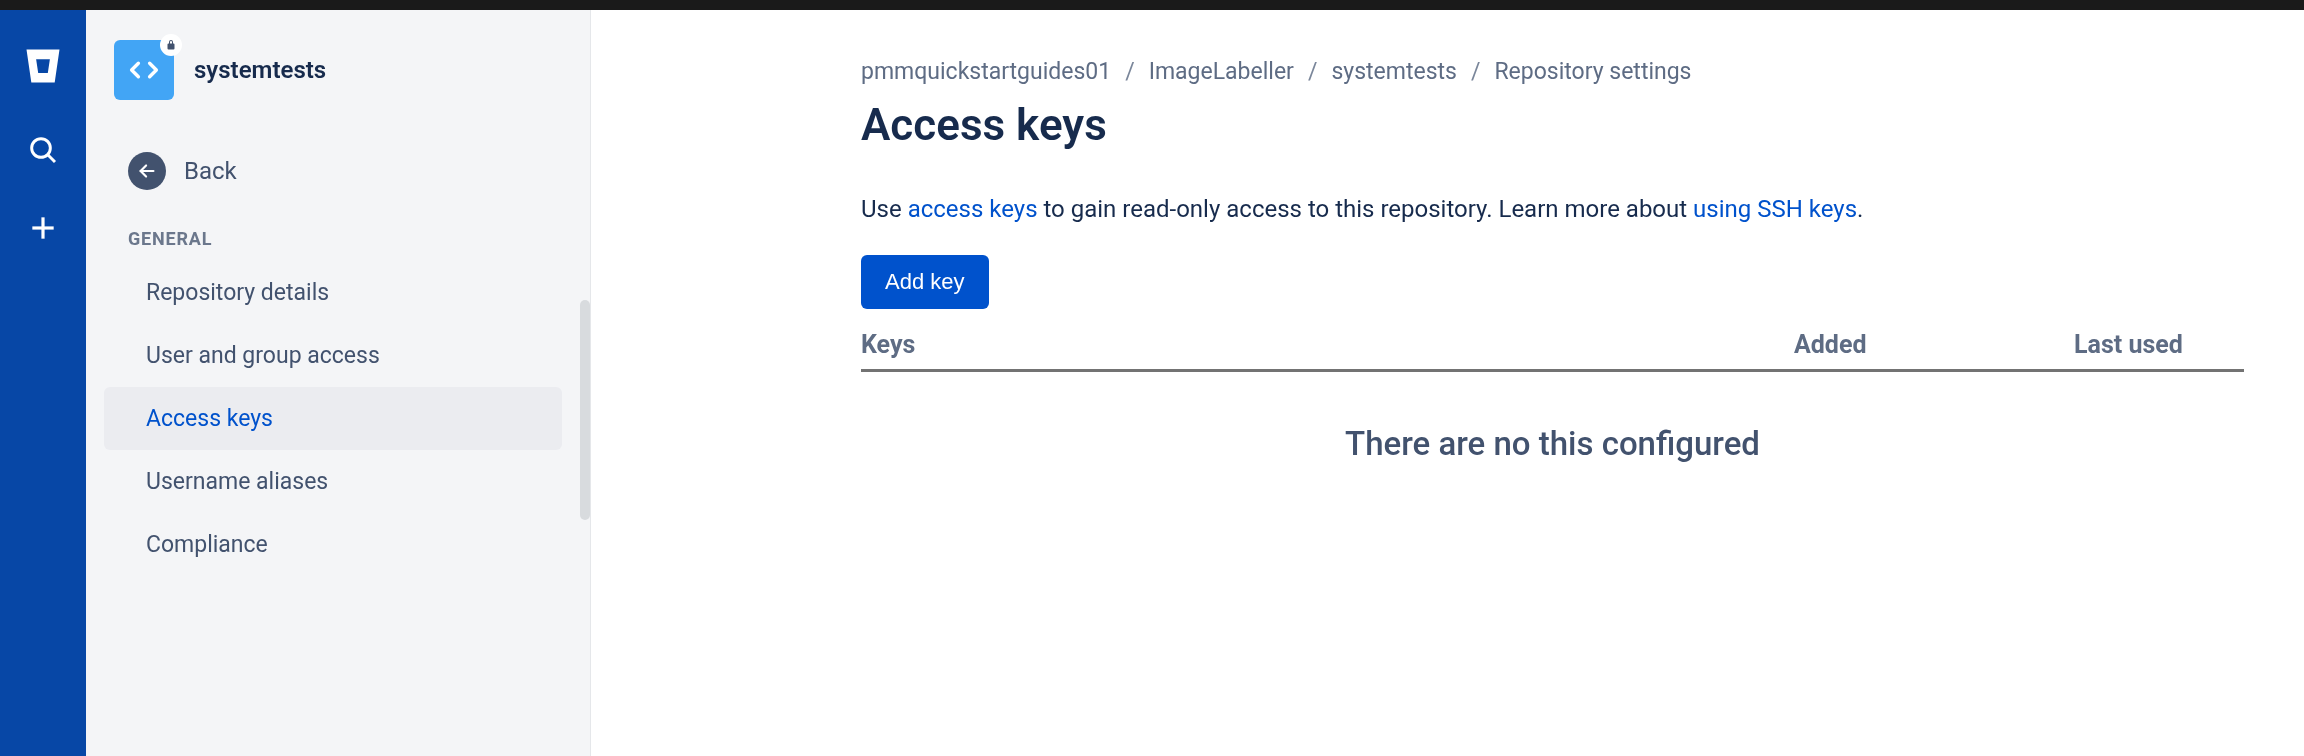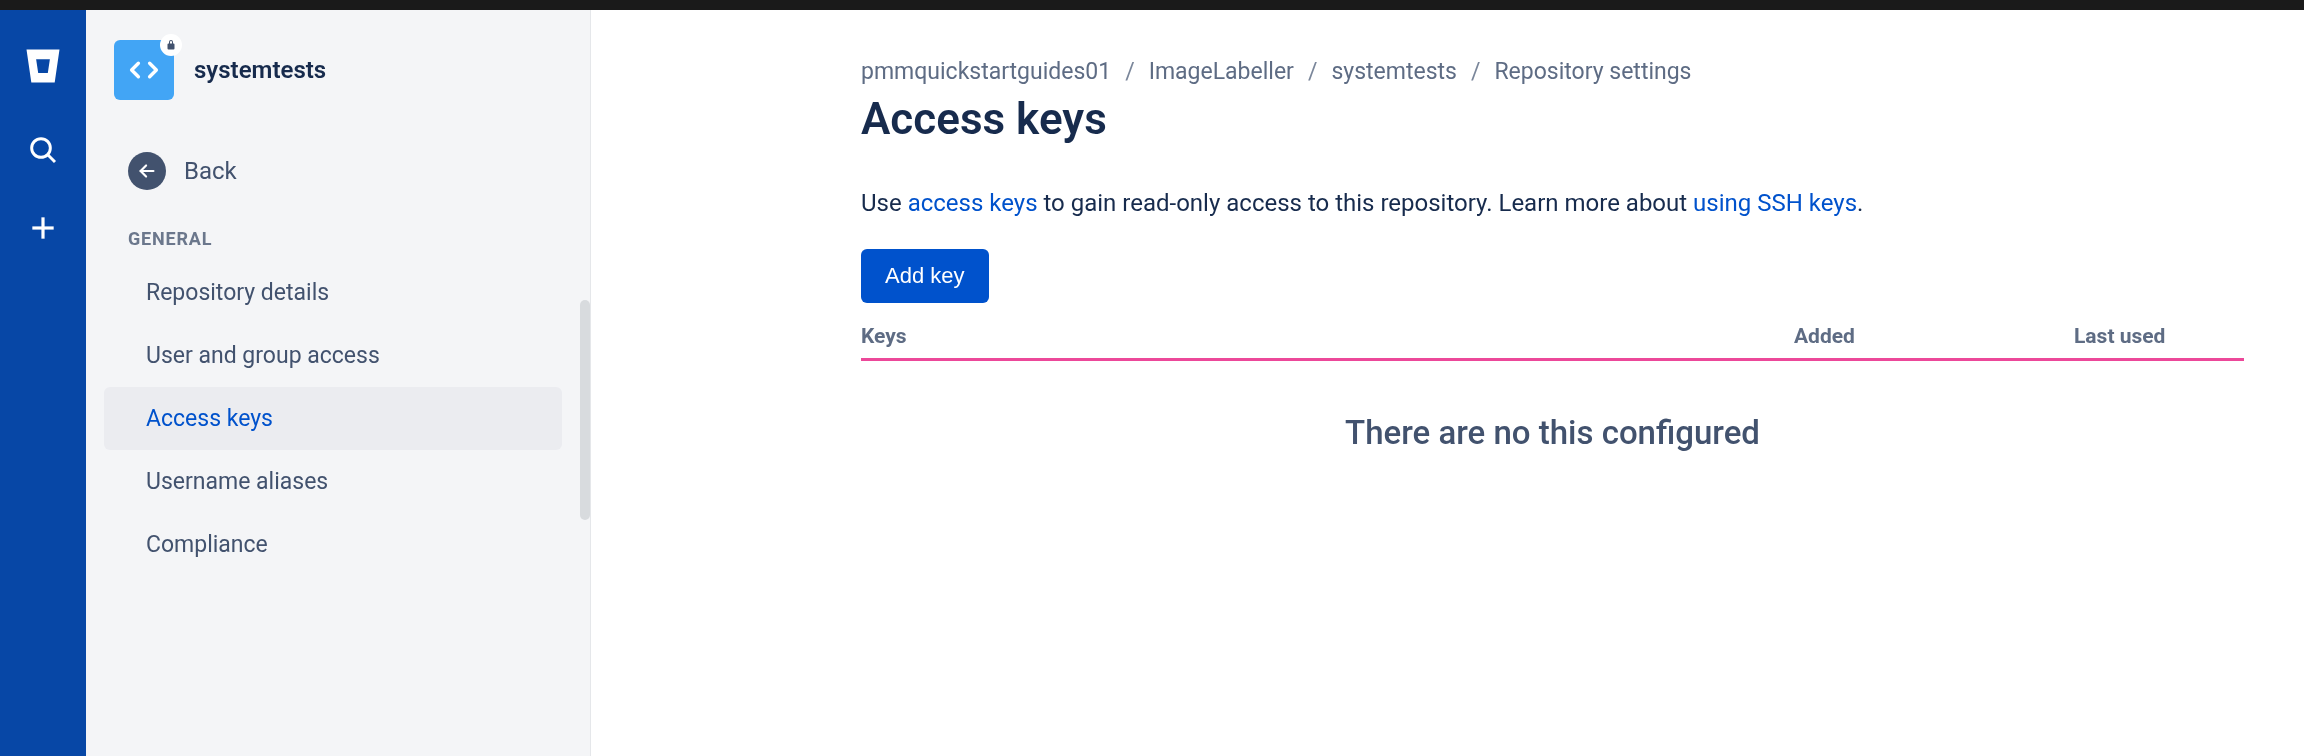--- a/index.html
+++ b/index.html
@@ -148,21 +148,21 @@
   padding: 48px 60px 0 270px;
   background: #ffffff;
   min-width: 0;
 }
 .breadcrumb {
   display: flex;
   align-items: center;
   gap: 14px;
   font-size: 23px;
   color: #5e6c84;
-  margin-bottom: 8px;
+  margin-bottom: 14px;
 }
 .breadcrumb-item { cursor: pointer; }
 .breadcrumb-sep { color: #7a869a; }
 .page-title {
   font-size: 44px;
   font-weight: 600;
   color: #172b4d;
   margin-bottom: 44px;
 }
 .description {
@@ -180,25 +180,25 @@
   font-size: 22px;
   font-weight: 500;
   border: none;
   border-radius: 6px;
   padding: 14px 24px;
   cursor: pointer;
   margin-bottom: 21px;
 }
 .table-header {
   display: flex;
-  font-size: 21px;
+  font-size: 25px;
   font-weight: 700;
   color: #5e6c84;
   padding-bottom: 10px;
-  border-bottom: 3px solid #ec4899;
+  border-bottom: 3px solid #737373;
 }
 .th-keys { flex: 1; }
 .th-added { width: 280px; }
 .th-lastused { width: 170px; }
 .empty-state {
   text-align: center;
   font-size: 33px;
   font-weight: 500;
   color: #42526e;
   margin-top: 52px;

